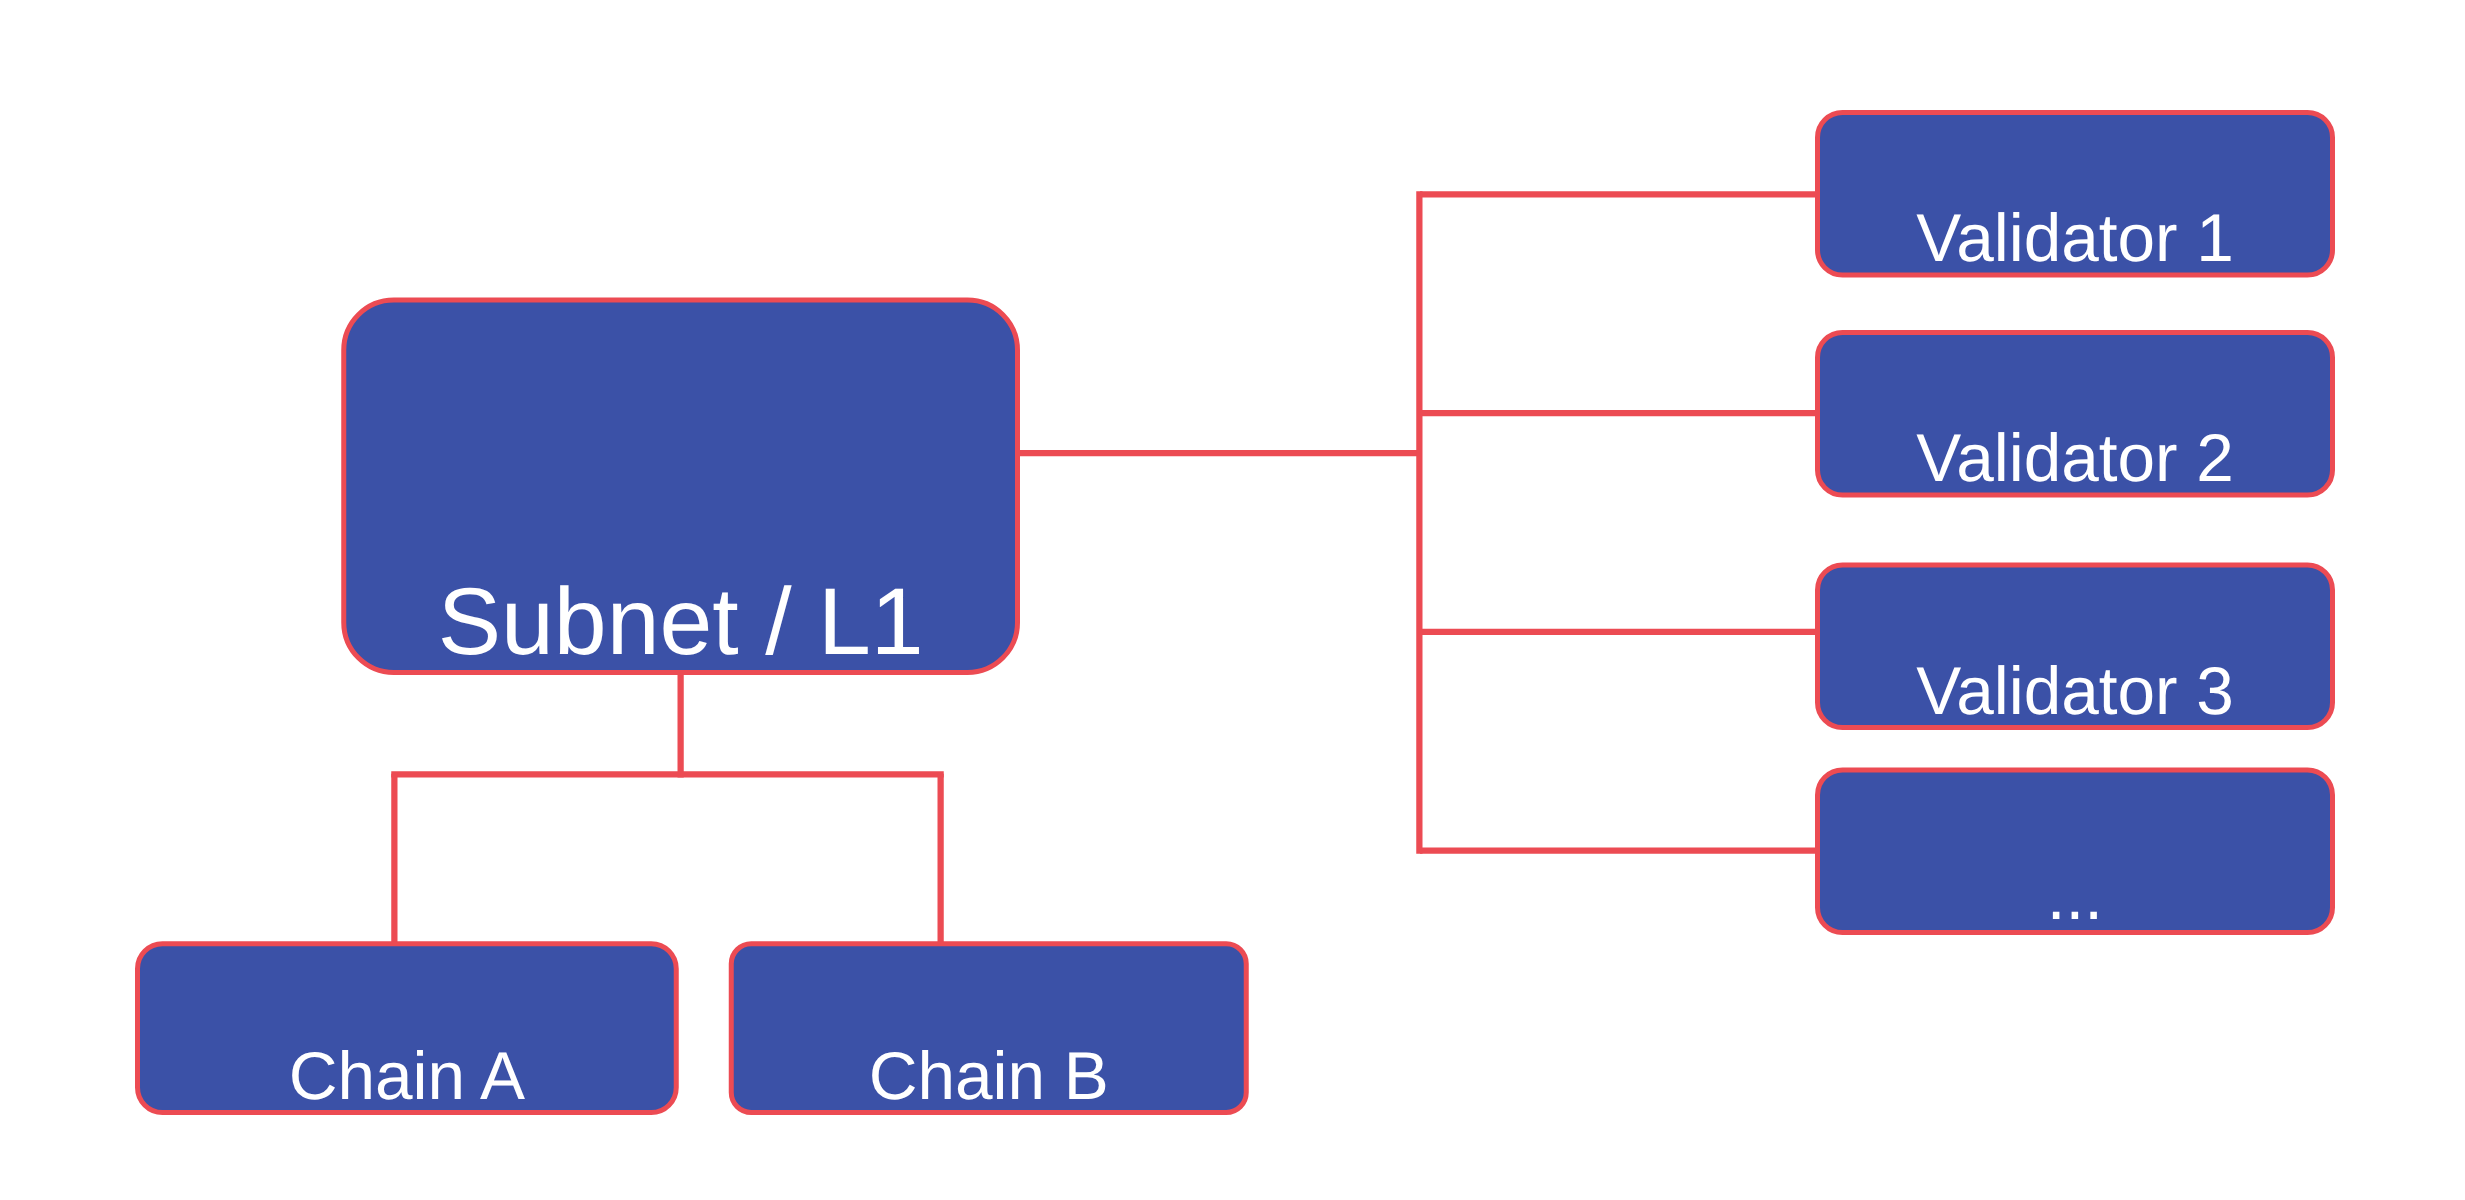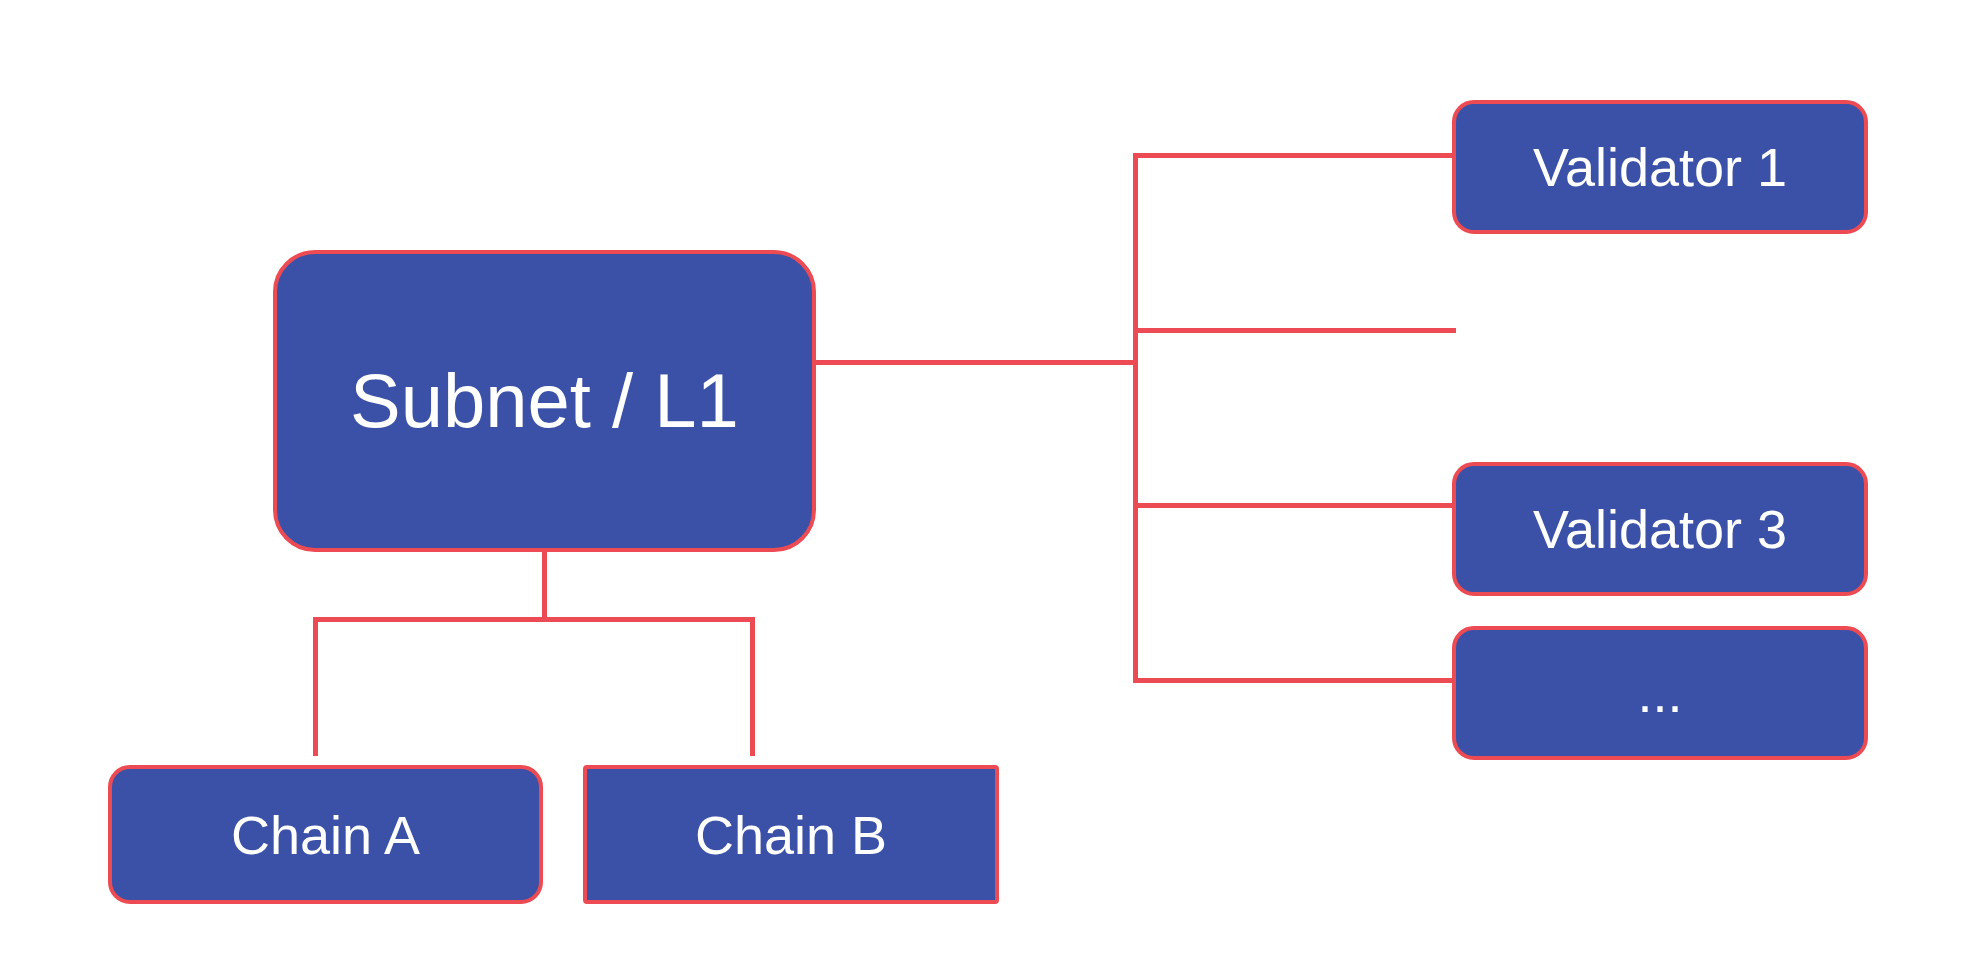--- a/index.html
+++ b/index.html
@@ -15,43 +15,42 @@
     font-family: "Liberation Sans", "DejaVu Sans", sans-serif;
     overflow: hidden;
   }
   .node {
     position: absolute;
     box-sizing: border-box;
     background: var(--blue, #3B51A7);
     border: 4px solid var(--red, #EC4B53);
     color: var(--text, #ffffff);
     display: flex;
-    align-items: center;
+    align-items: flex-end;
     justify-content: center;
     text-align: center;
     line-height: 1;
     user-select: none;
-    margin-top: 12px;
   }
   .node-subnet {
     left: 273px; top: 238px;
     width: 543px; height: 302px;
     border-radius: 42px;
     font-size: 76px;
   }
   .node-chain-a {
     left: 108px; top: 753px;
     width: 435px; height: 139px;
     border-radius: 22px;
     font-size: 54px;
   }
   .node-chain-b {
     left: 583px; top: 753px;
     width: 416px; height: 139px;
-    border-radius: 4px;
+    border-radius: 18px;
     font-size: 54px;
   }
   .node-validator {
     left: 1452px;
     width: 416px; height: 134px;
     border-radius: 22px;
     font-size: 54px;
   }
   .node-v1 { top: 88px; }
   .node-v2 { top: 264px; }
@@ -98,20 +97,23 @@
   </div>
 
   <div class="node node-chain-b">
     <span>Chain B</span>
   </div>
 
   <div class="node node-validator node-v1">
     <span>Validator 1</span>
   </div>
 
+  <div class="node node-validator node-v2">
+    <span>Validator 2</span>
+  </div>
 
   <div class="node node-validator node-v3">
     <span>Validator 3</span>
   </div>
 
   <div class="node node-validator node-v4">
     <span>...</span>
   </div>
 
 </div>

